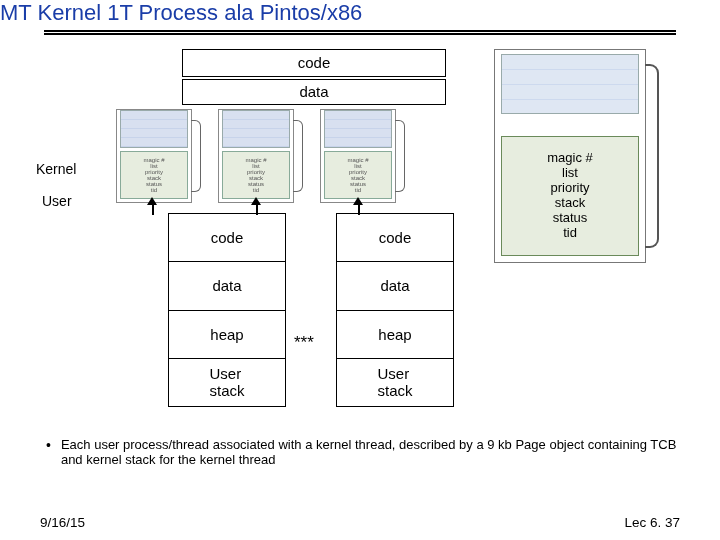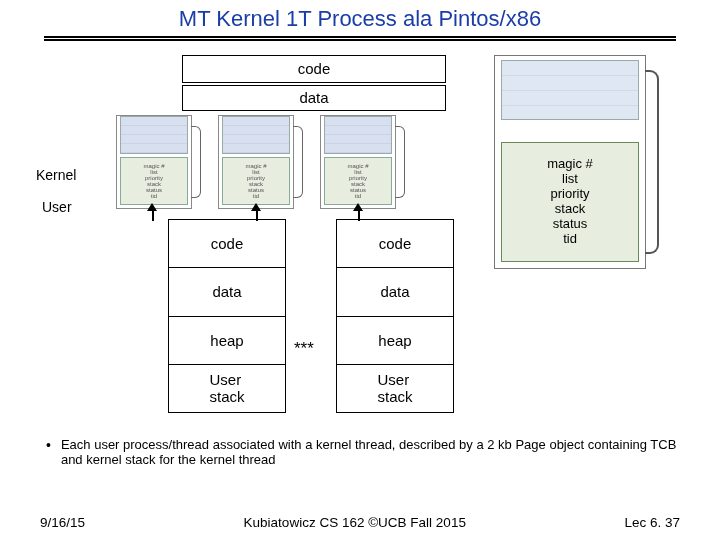--- a/index.html
+++ b/index.html
@@ -5,24 +5,23 @@
   * { box-sizing: border-box; margin: 0; padding: 0; }
   body {
     width: 720px;
     height: 540px;
     background: #fff;
     font-family: "Comic Sans MS", cursive, sans-serif;
     position: relative;
     overflow: hidden;
   }
   .title {
-    text-align: center;
+    text-align: left;
     color: #1a3da8;
     font-size: 22px;
-    padding-top: 6px;
     padding-bottom: 4px;
   }
   .hr {
     border-top: 2px solid #000;
     border-bottom: 2px solid #000;
     height: 5px;
     margin: 0 44px 8px 44px;
   }
   .diagram {
     position: relative;
@@ -220,21 +219,20 @@
   <div class="arrow" style="left:256px; top:160px; width:2px; height:12px;"></div>
   <div class="arrowhead up" style="left:251px; top:154px;"></div>
   <div class="arrow" style="left:358px; top:160px; width:2px; height:12px;"></div>
   <div class="arrowhead up" style="left:353px; top:154px;"></div>
 
 </div>
 
 <div class="bullet">
   <div class="dotwrap">
     <span class="dot">•</span>
-    <span>Each user process/thread associated with a kernel thread, described by a 2 kb Page object containing TCB and kernel stack for the kernel thread</span>
+    <span>Each user process/thread associated with a kernel thread, described by a 9 kb Page object containing TCB and kernel stack for the kernel thread</span>
   </div>
 </div>
 
 <div class="footer">
   <span>9/16/15</span>
-  <span>Kubiatowicz CS 162 ©UCB Fall 2015</span>
   <span>Lec 6. 37</span>
 </div>
 
 </body></html>

